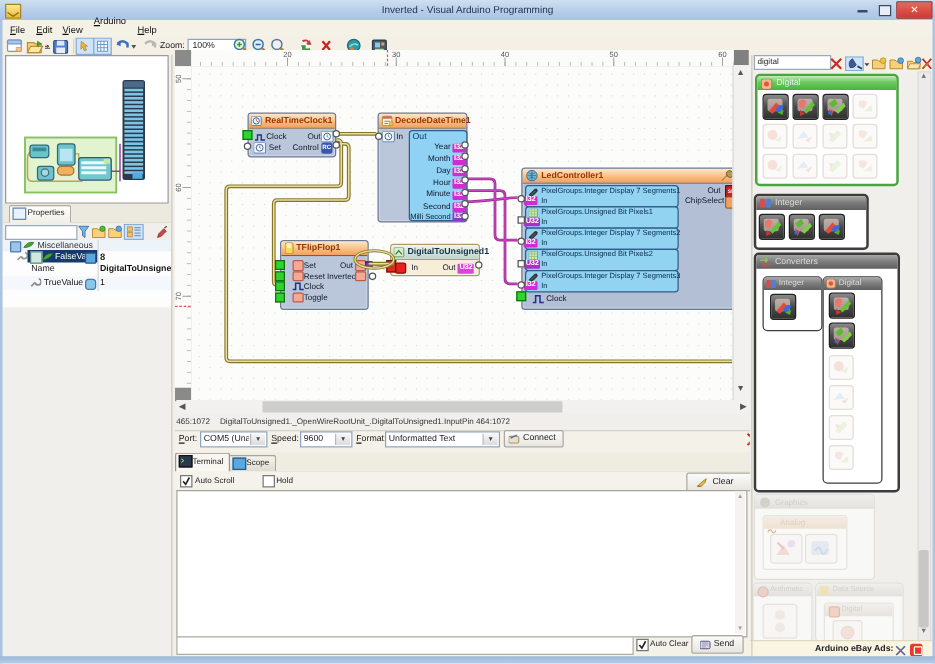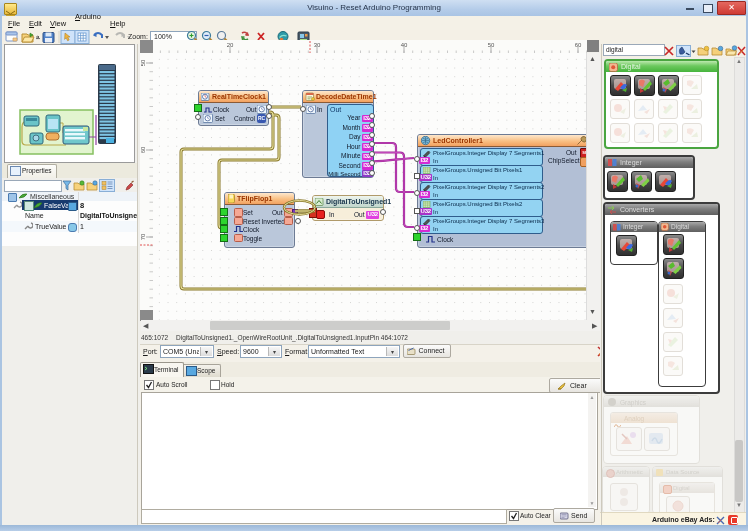--- a/index.html
+++ b/index.html
@@ -49,21 +49,21 @@
   .ticon{position:absolute;width:19px;height:19px;border-radius:3px;
      background:linear-gradient(#8a8a8a,#4a4a4a 50%,#303030);border:1px solid #222;}
   .ficon{position:absolute;width:18px;height:18px;border-radius:3px;
      background:#fbfaf8;border:1px solid #e2ded8;}
 </style>
 </head>
 <body>
 <div id="win">
 
   <div class="abs" id="titlebar"></div>
-  <div class="abs" id="title">Visuino - Reset Arduino Programming</div>
+  <div class="abs" id="title">Inverted - Visual Arduino Programming</div>
   <div class="abs" style="left:4px;top:3px;width:11px;height:10px;background:linear-gradient(#ffe98a,#e8b93e);border:1px solid #a8861d;border-radius:1px;"><svg width="11" height="10">
         <path d="M1 3 L5.5 6 L10 3" stroke="#8a6a10" fill="none" stroke-width="1"></path>
         <path d="M1 7.5 h9" stroke="#caa22e" stroke-width="1"></path>
       </svg></div>
   <div class="abs" style="left:686px;top:8px;width:8px;height:2px;background:#3a4a60;"></div>
   <div class="abs" style="left:703px;top:4px;width:8px;height:7px;border:1px solid #3a4a60;background:#e8eef8;"></div>
   <div class="abs" style="left:717px;top:1px;width:27px;height:12px;background:linear-gradient(#e4685f,#cf3a34);border:1px solid #9a2a24;border-radius:1px;color:#fff;font-size:8px;text-align:center;line-height:12px;">✕</div>
 
   <div class="abs" id="menubar"></div>
   <div class="menuitem" style="left:8px;top:19px;"><u>F</u>ile</div>

